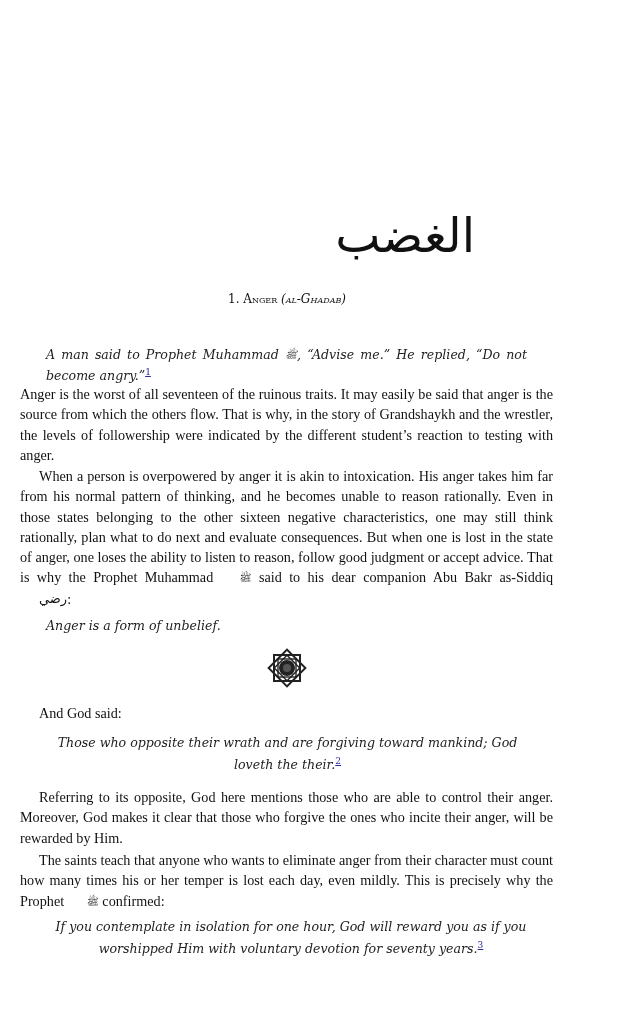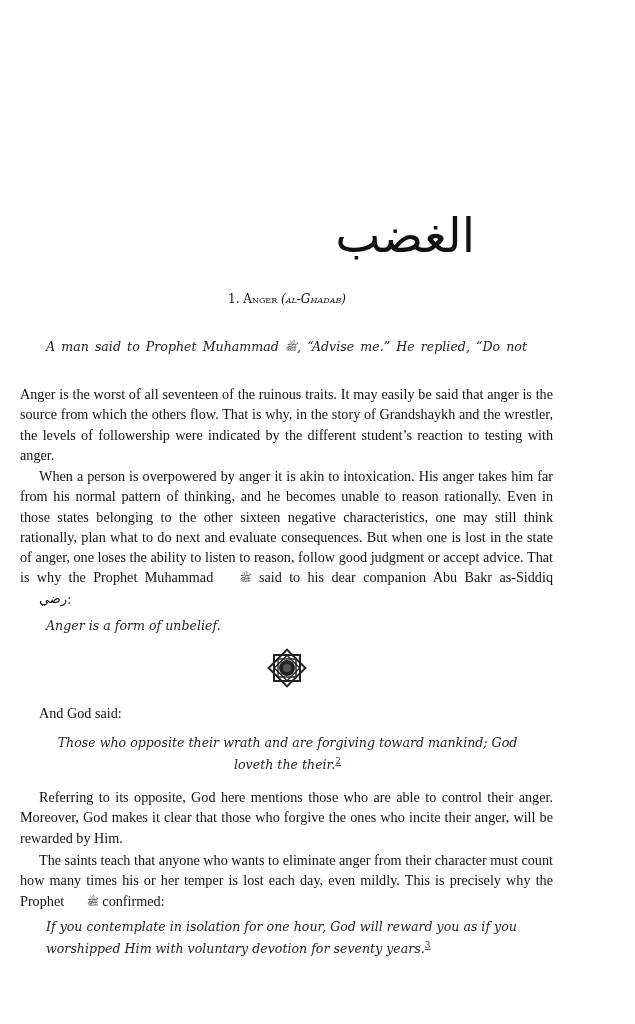--- a/index.html
+++ b/index.html
@@ -117,23 +117,26 @@
 
   <div class="arabic-title">الغضب</div>
 
   <div class="chapter-title">
     <span class="num">1.</span>
     <span class="sc">Anger</span>
     <span class="it">(al-Ghadab)</span>
   </div>
 
   <div class="epigraph" style="top:337px;">
-    <div style="text-align:justify; text-align-last:justify;">
+    <div style="text-align:justify; text-align-last:justify;margin-top:8px;">
       <span>A man said to Prophet Muhammad</span>
       <span class="honorific">ﷺ</span><span>, “Advise me.” He replied, “Do not</span>
+    </div>
+    <div>
+      <span>become angry.”</span><sup class="fn">1</sup>
     </div>
   </div>
 
   <div class="text-block" style="top:384px;">Anger is the worst of all seventeen of the ruinous traits. It may easily be said that anger is the source from which the others flow. That is why, in the story of Grandshaykh and the wrestler, the levels of followership were indicated by the different student’s reaction to testing with anger.</div>
 
   <div class="text-block indent" style="top:466px;">
     <span>When a person is overpowered by anger it is akin to intoxication. His anger takes him far from his normal pattern of thinking, and he becomes unable to reason rationally. Even in those states belonging to the other sixteen negative characteristics, one may still think rationally, plan what to do next and evaluate consequences. But when one is lost in the state of anger, one loses the ability to listen to reason, follow good judgment or accept advice. That is why the Prophet Muhammad</span>
     <span class="honorific">ﷺ</span>
     <span>said to his dear companion Abu Bakr as-Siddiq</span>
     <span class="honorific" style="font-size:13px;">رضي</span><span>:</span>
@@ -164,21 +167,21 @@
   </div>
 
   <div class="text-block indent" style="top:787px;">Referring to its opposite, God here mentions those who are able to control their anger. Moreover, God makes it clear that those who forgive the ones who incite their anger, will be rewarded by Him.</div>
 
   <div class="text-block indent" style="top:850px;">
     <span>The saints teach that anyone who wants to eliminate anger from their character must count how many times his or her temper is lost each day, even mildly. This is precisely why the Prophet</span>
     <span class="honorific">ﷺ</span>
     <span>confirmed:</span>
   </div>
 
-  <div class="quote-italic" style="top:916px; left:46px; width:490px;">
+  <div class="quote-italic" style="top:916px; left:46px; width:490px;text-align:center;">
     <div>If you contemplate in isolation for one hour, God will reward you as if you</div>
     <div>
       <span>worshipped Him with voluntary devotion for seventy years.</span><sup class="fn">3</sup>
     </div>
   </div>
 
 
 </div>
 
 </body></html>

